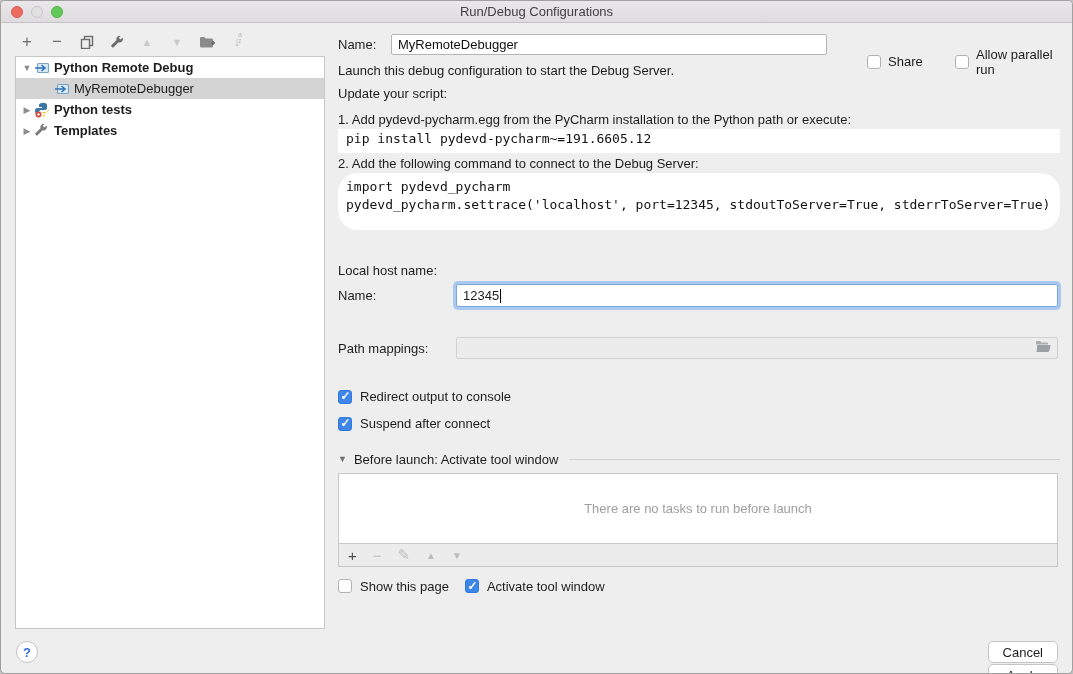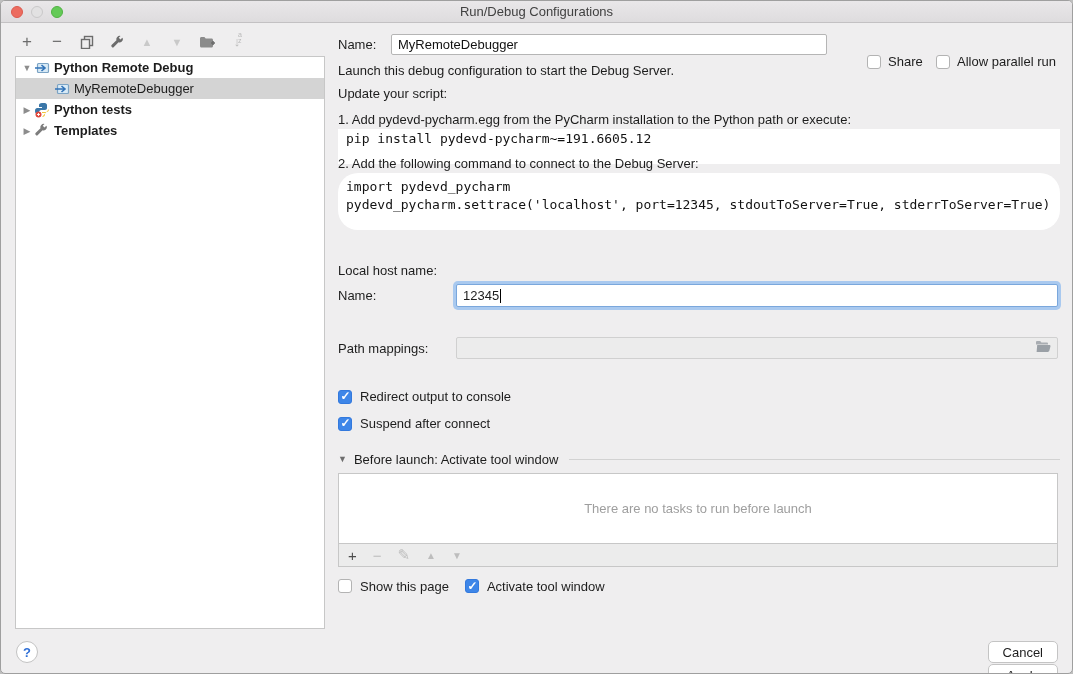--- a/index.html
+++ b/index.html
@@ -49,25 +49,25 @@
     height:21px; display:flex; align-items:center; padding:0 6px; color:#111;
   }
   .name-row { top:10px; height:22px; }
   .name-input { position:absolute; left:53px; width:436px; }
   .cb { width:14px; height:14px; border:1px solid #b3b3b3; border-radius:3px; background:#fff;
         display:inline-block; position:relative; flex:none; }
   .cb.checked { background:#3e86e8; border-color:#3379dd; }
   .cb.checked::after { content:"✓"; position:absolute; left:1.5px; top:-1.5px; color:#fff; font-size:12px; font-weight:bold; }
   .cb-group { display:flex; align-items:center; gap:7px; position:absolute;margin-top:35px; }
   .share-group { left:529px; }
-  .parallel-group { left:598px; }
+  .parallel-group { left:617px; }
   .pline { position:absolute; left:0; color:#1d1d1d; }
   .l1 { top:40px; } .l2 { top:63px; } .l3 { top:89px; } .l4 { top:133px; }
   .code { font-family:"DejaVu Sans Mono", monospace; font-size:13px; background:#fff; color:#121212; white-space:pre; }
-  .pip-strip { position:absolute; top:106px; left:0; right:0; height:35px; line-height:20px; padding:0 8px; }
+  .pip-strip { position:absolute; top:106px; left:0; right:0; height:24px; line-height:20px; padding:0 8px; }
   .code-block { position:absolute; top:150px; left:0; right:0; height:57px; padding:5px 8px; line-height:18px;border-radius:20px; }
   .host-row { top:231px; height:33px; }
   .port-row { top:261px; height:23px; }
   .path-row { top:314px; height:22px; }
   .field-right { position:absolute; left:118px; right:2px; }
   .focus-input {
     background:#fff; border:1px solid #7aa7dc; border-radius:2px; height:23px;
     box-shadow:0 0 0 3px #a9c9ef; display:flex; align-items:center; padding:0 6px;
   }
   .caret { display:inline-block; width:1px; height:14px; background:#000; margin-left:1px; }

